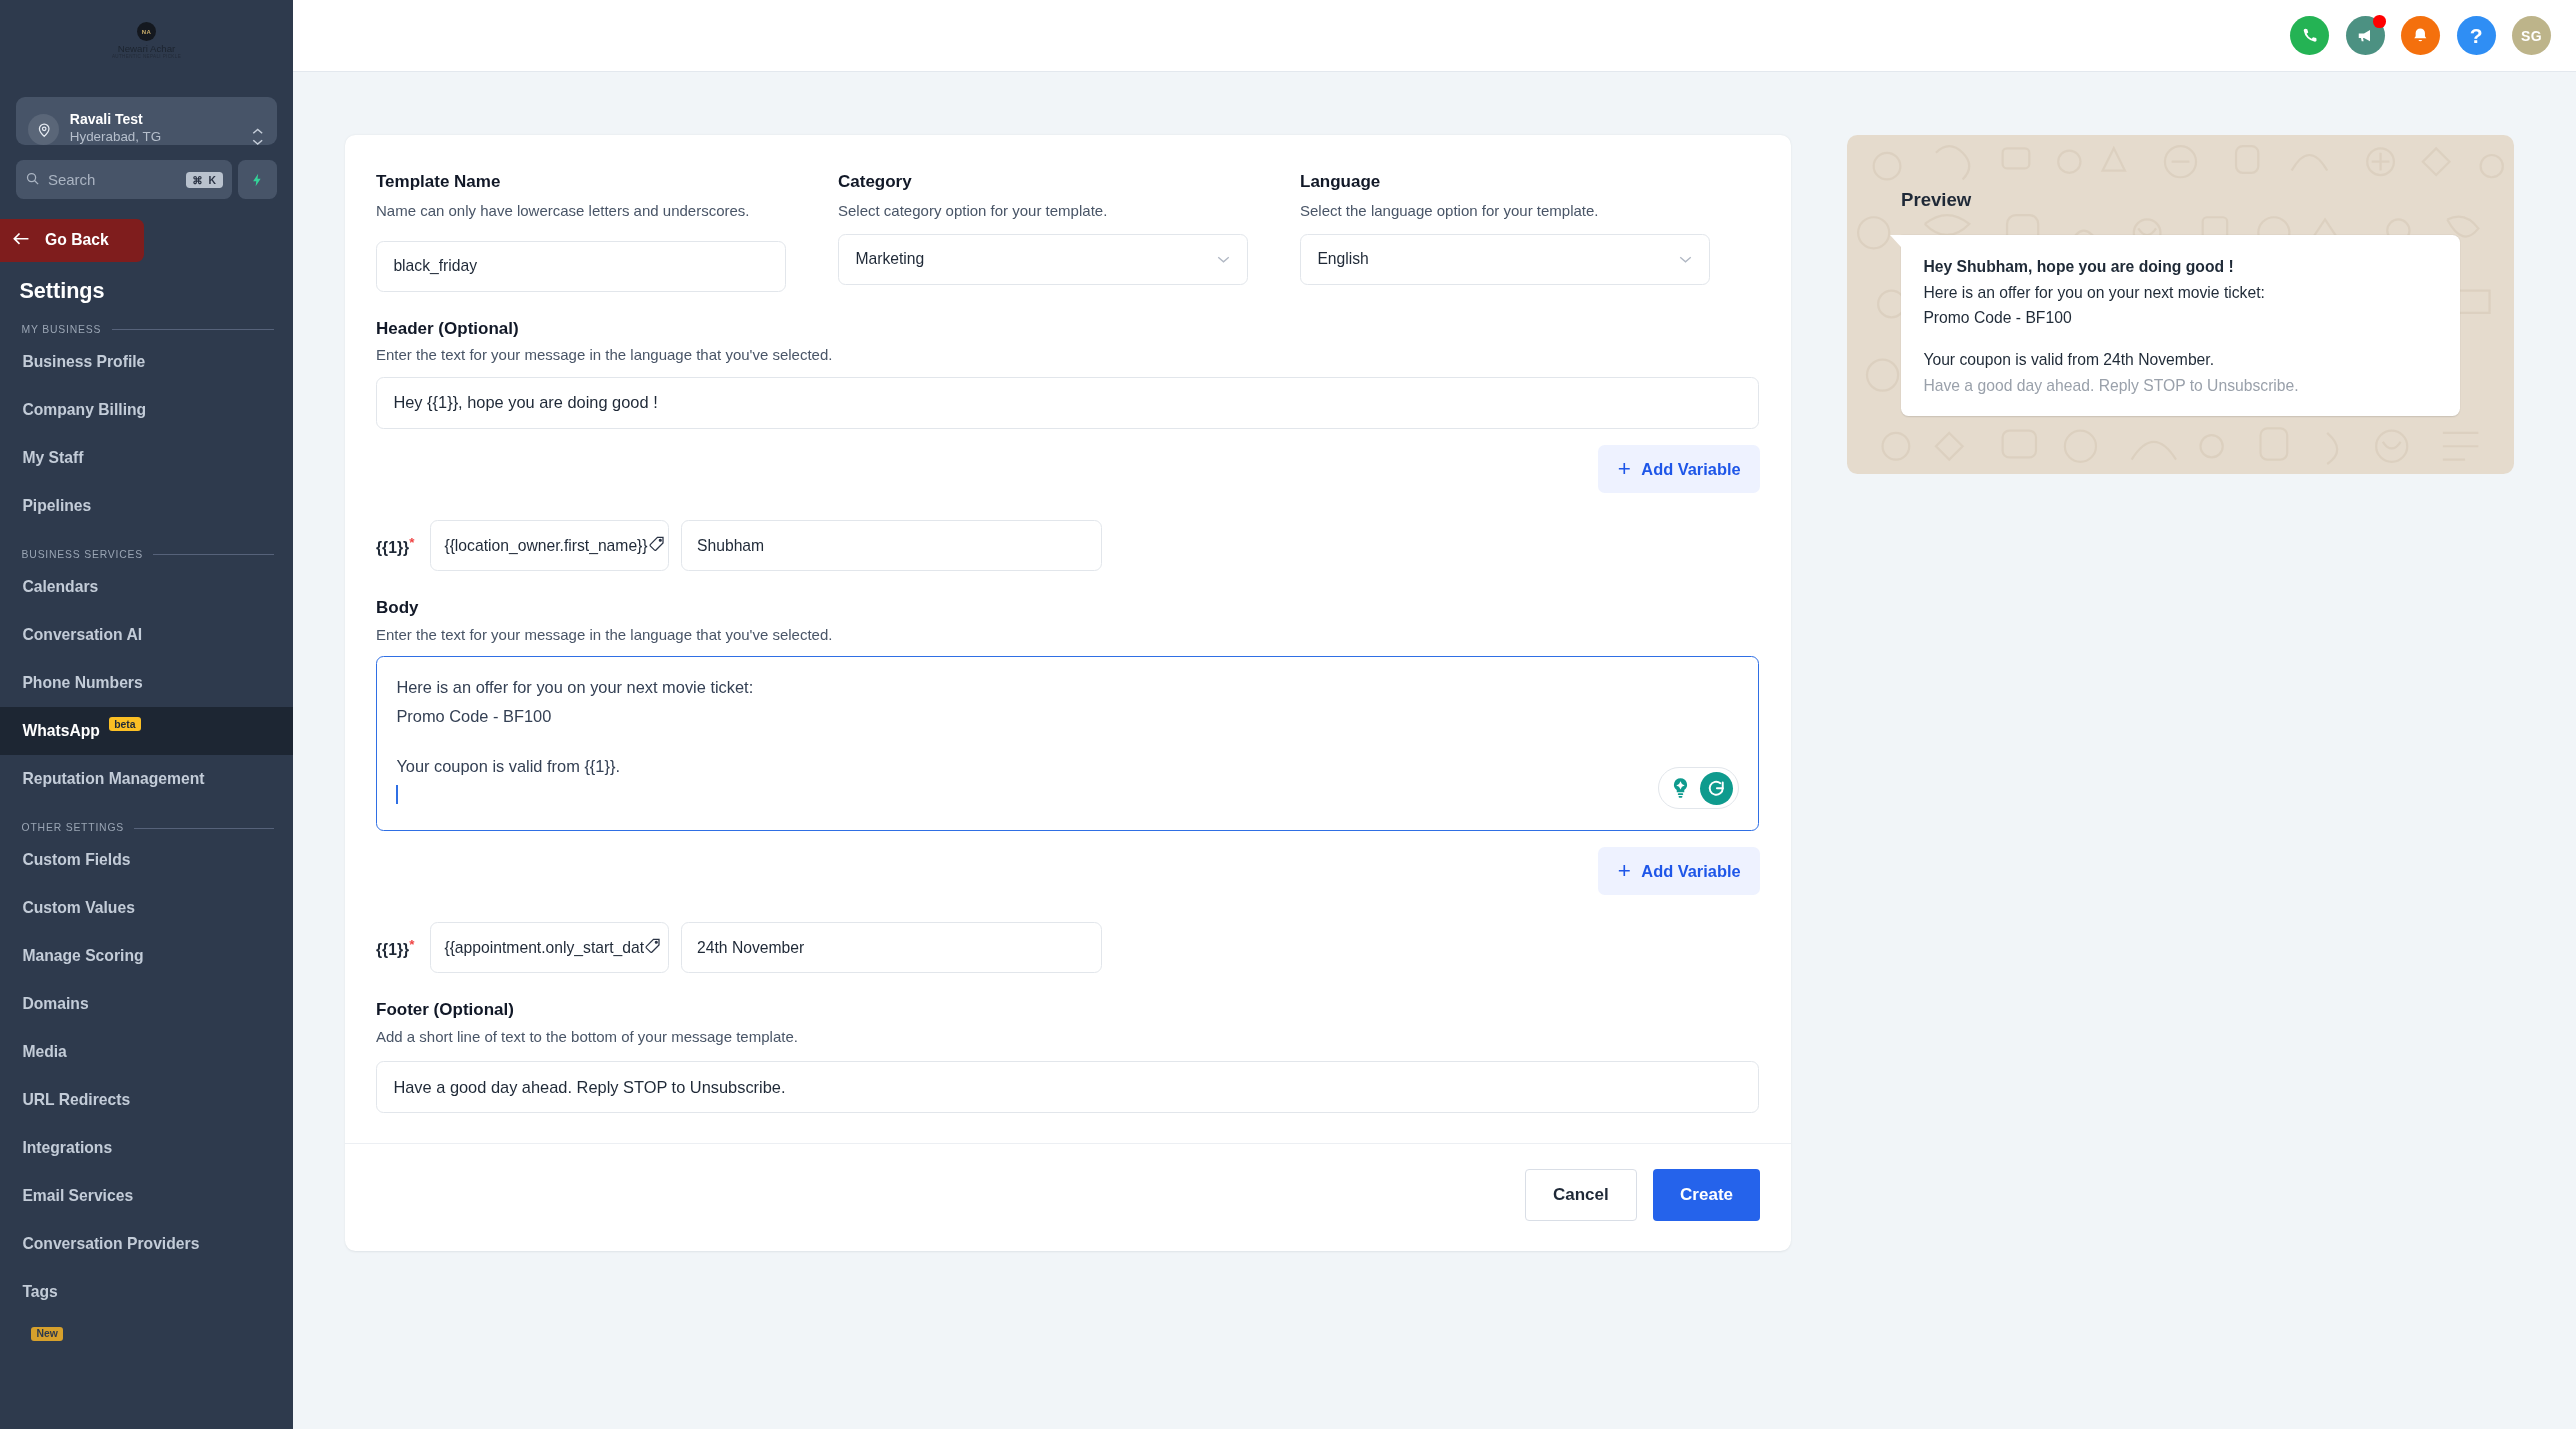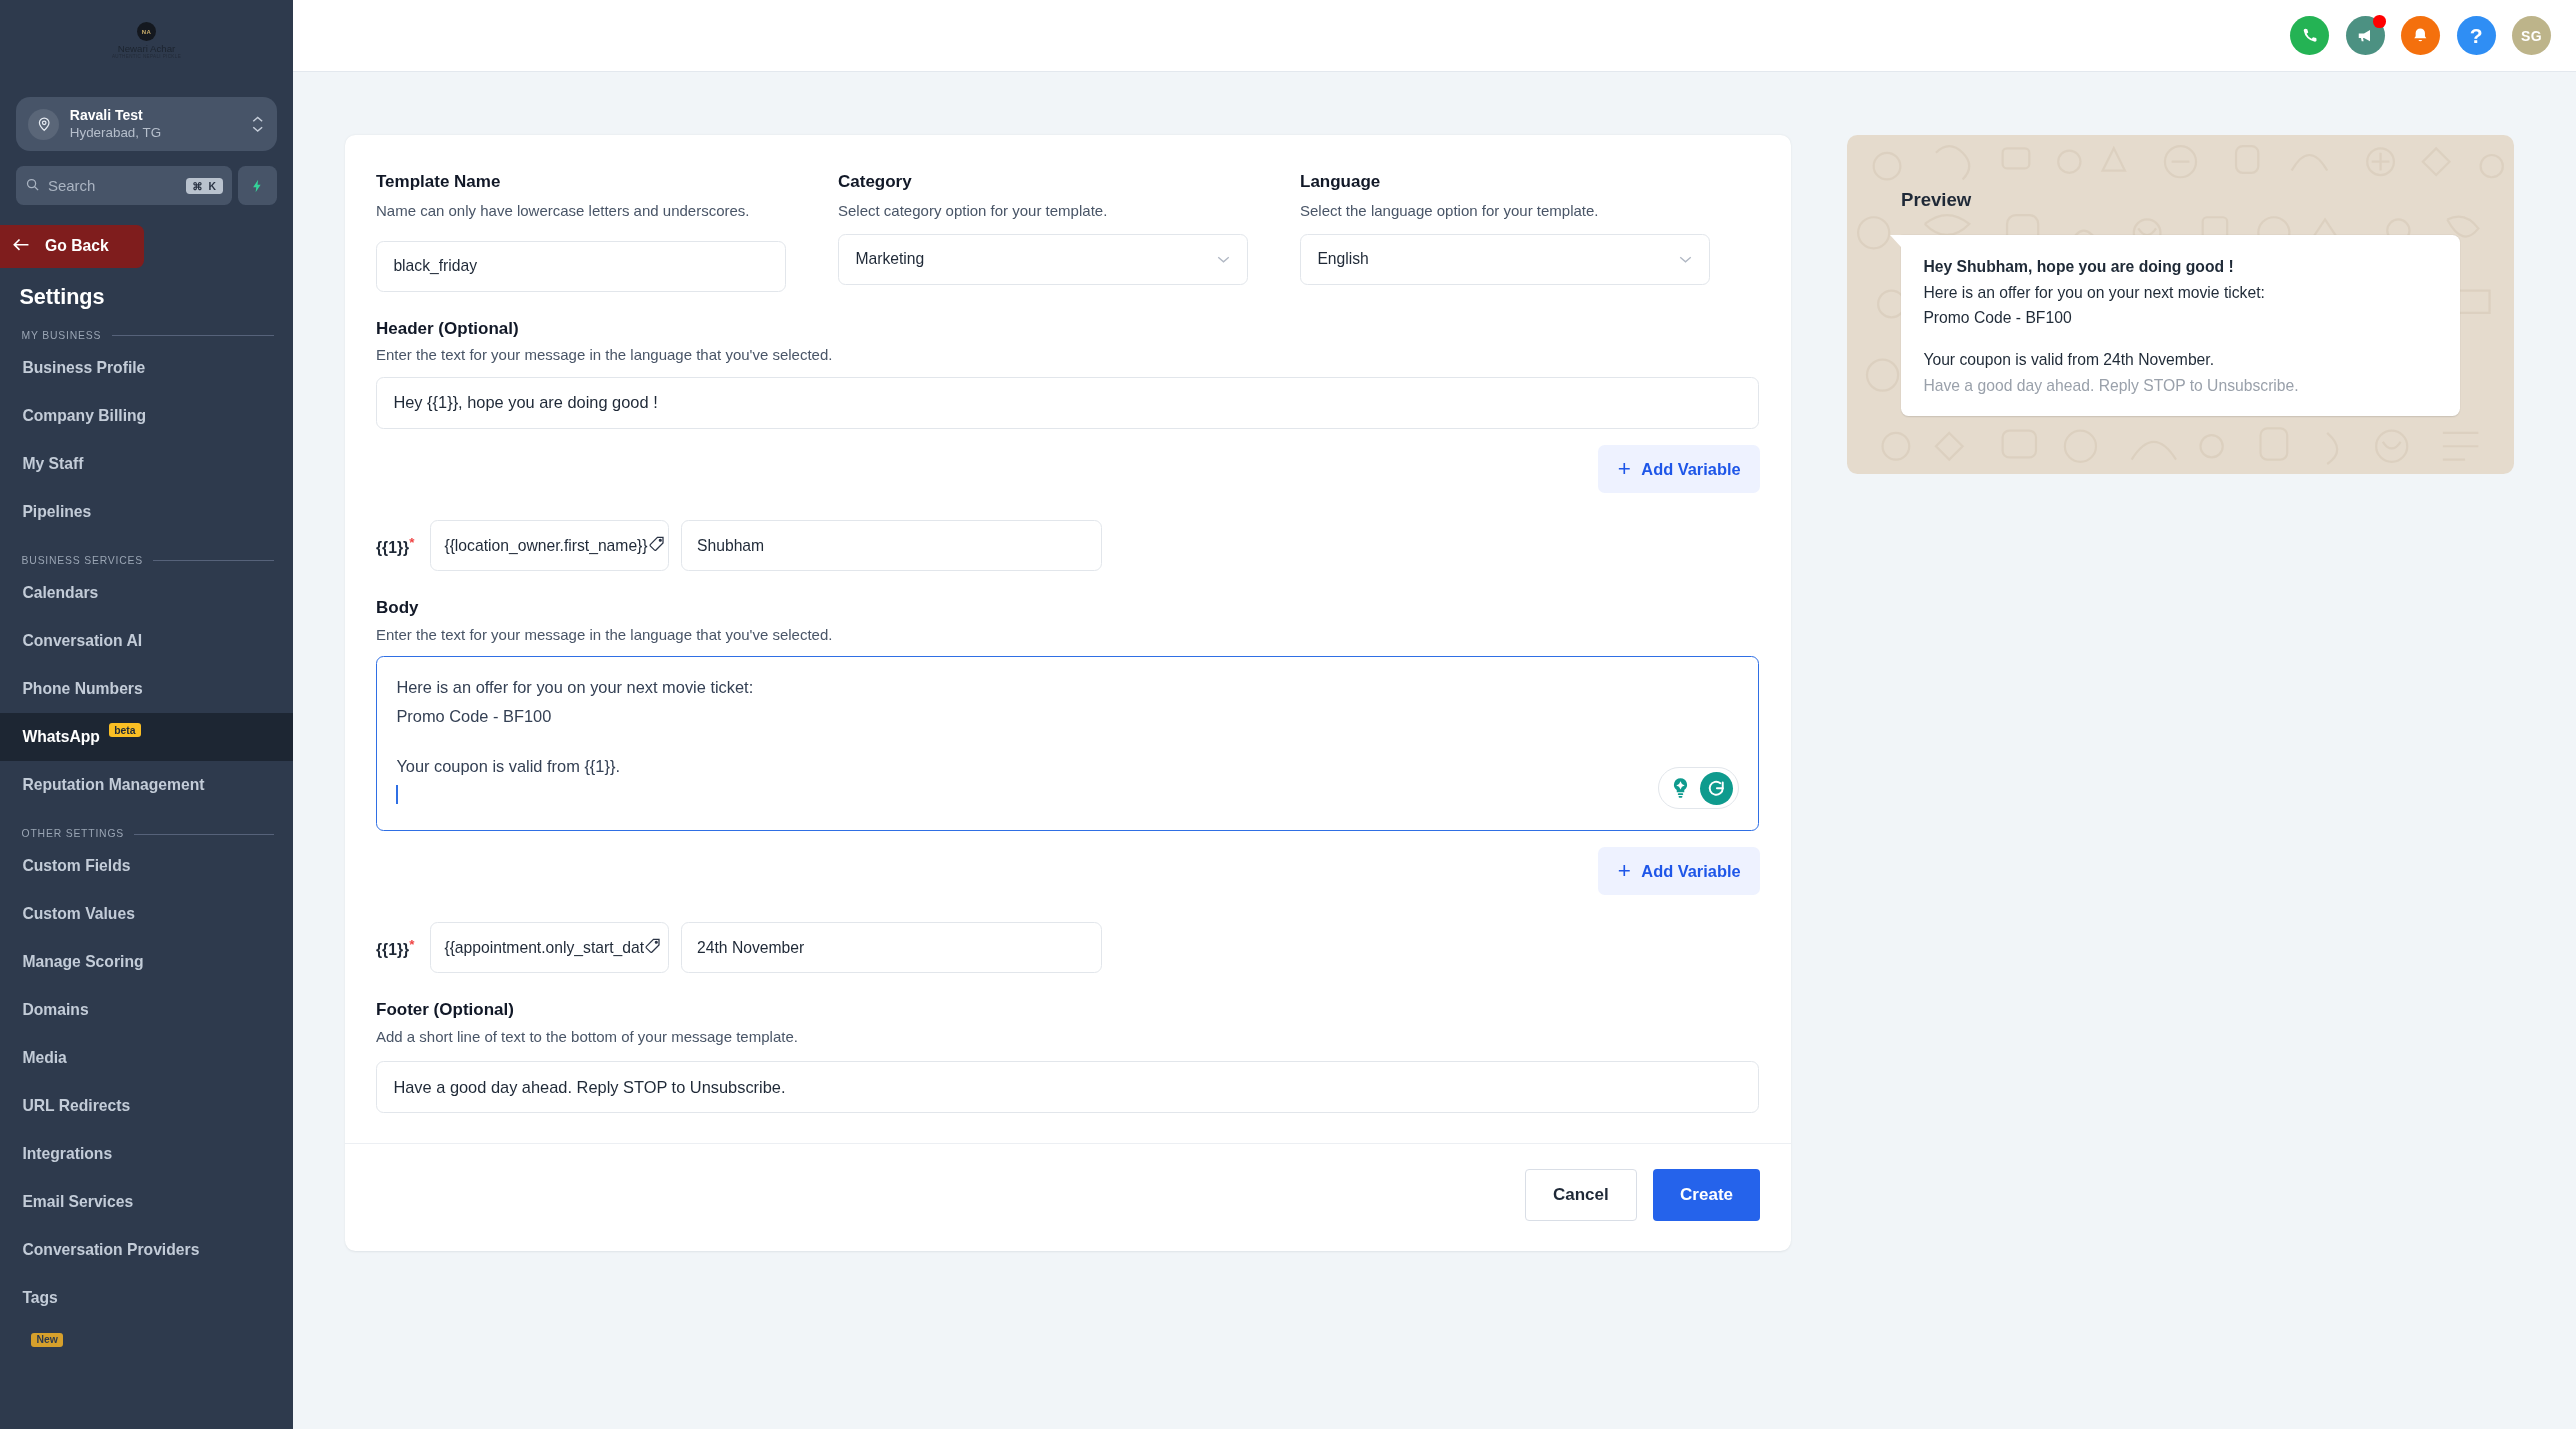--- a/index.html
+++ b/index.html
@@ -26,24 +26,24 @@
     width: 19.4px; height: 19.4px; border-radius: 50%;
     background: #14181f;
     display: flex; align-items: center; justify-content: center;
     color: #c9ad6a; font-size: 6px; font-weight: bold; letter-spacing: 0.4px;
   }
   .logo-name { color: #1c242f; font-size: 9.7px; font-family: Liberation Sans, sans-serif; margin-top: 1.5px; }
   .logo-sub  { color: #222b38; font-size: 4.5px; letter-spacing: 0.4px; }
 
   .loc-card {
     margin: 16.4px 16.4px 0 16.4px;
-    height: 54px;
+    height: 48px;
     background: #475468;
-    border-radius: 14px;
-    display: flex; align-items: center;
+    border-radius: 9px;
+    display: flex; align-items: flex-end;
     padding: 0 12px;
   }
   .loc-avatar {
     width: 31px; height: 31px; border-radius: 50%;
     background: #5a6678;
     display: flex; align-items: center; justify-content: center;
     flex: 0 0 auto;
   }
   .loc-text { margin-left: 10.4px; flex: 1 1 auto; min-width: 0; }
   .loc-name { color: #ffffff; font-size: 14px; font-weight: bold; line-height: 1.25; }

